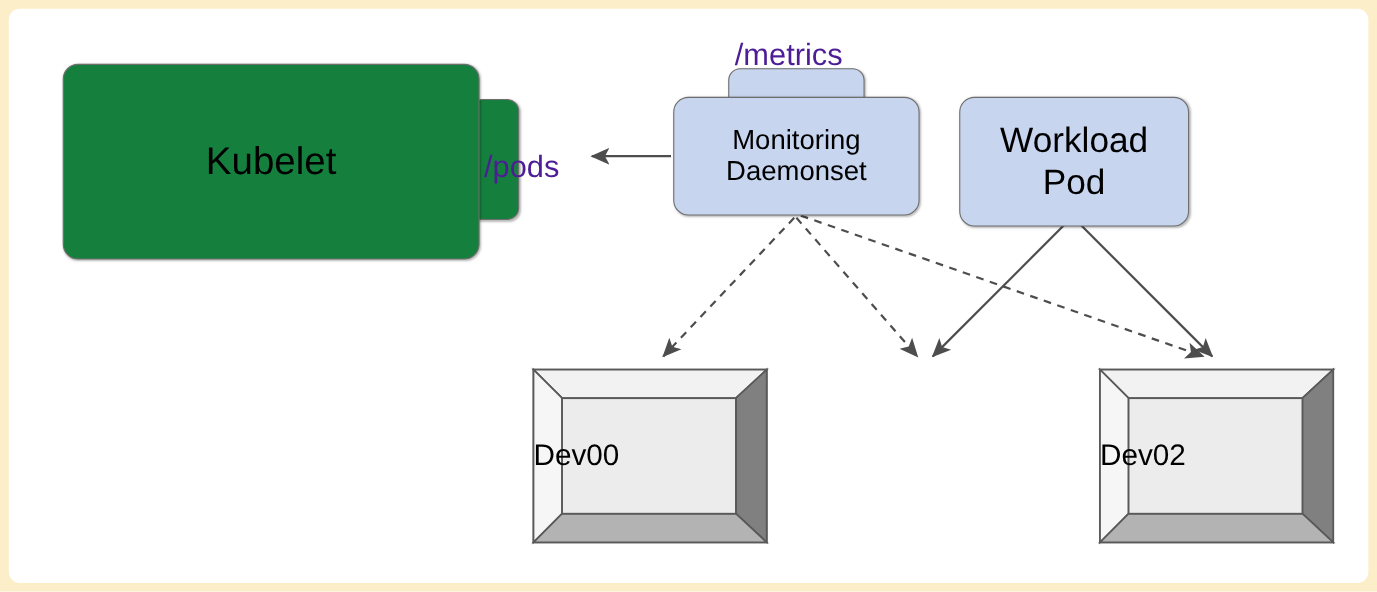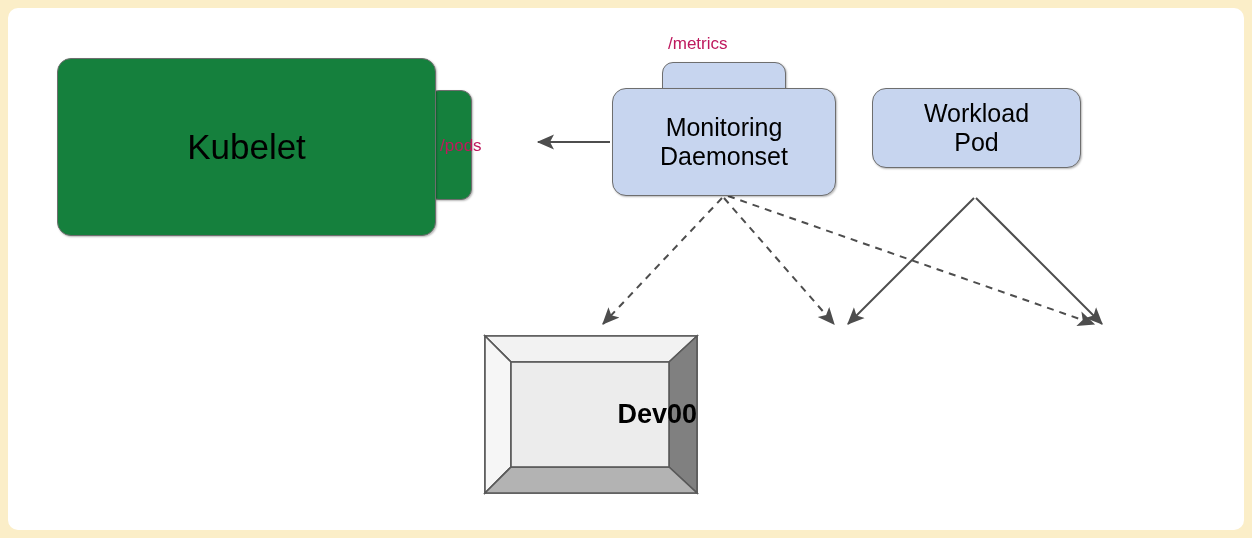--- a/index.html
+++ b/index.html
@@ -74,31 +74,31 @@
     z-index: 3;
   }
   #metrics-port-tab {
     left: 654px; top: 54px;
     width: 124px; height: 46px;
     border-radius: 11px;
     z-index: 2;
   }
   #workload-node {
     left: 864px; top: 80px;
-    width: 209px; height: 80px;
-    font-size: 25px;
+    width: 209px; height: 118px;
+    font-size: 32px;
     z-index: 3;
   }
   .node-label { pointer-events: none; white-space: pre-line; }
 
   
   .port-text {
     position: absolute;
-    font-size: 17px;
-    color: #be185d;
+    font-size: 28px;
+    color: #4c1d95;
     white-space: nowrap;
     z-index: 4;
   }
   #pods-label    { left: 432px; top: 128px; }
   #metrics-label { left: 660px; top: 26px; }
 
   
   .device {
     position: absolute;
     top: 328px;
@@ -108,25 +108,24 @@
   }
   #device-dev00 { left: 477px; }
   #device-dev01 { left: 734px; }
   #device-dev02 { left: 992px; }
   .device svg { display: block; overflow: visible; }
   .device-text {
     position: absolute;
     left: 0; right: 0;
     top: 50%;
     transform: translateY(-52%);
-    text-align: right;
+    text-align: left;
     font-size: 27px;
     color: #000000;
     pointer-events: none;
-    font-weight: bold;
   }
 </style>
 </head>
 <body>
 
 <div id="diagram-root">
   <div id="canvas">
 
     <svg id="edge-layer" viewBox="0 0 1236 522" width="1236" height="522">
       <defs>
@@ -188,15 +187,26 @@
         <polygon points="0,0 212,0 184,26 26,26" fill="#f2f2f2" stroke="#595959" stroke-width="1.6"></polygon>
         <polygon points="0,0 26,26 26,131 0,157" fill="#f6f6f6" stroke="#595959" stroke-width="1.6"></polygon>
         <polygon points="212,0 212,157 184,131 184,26" fill="#808080" stroke="#595959" stroke-width="1.6"></polygon>
         <polygon points="0,157 26,131 184,131 212,157" fill="#b3b3b3" stroke="#595959" stroke-width="1.6"></polygon>
         <rect x="26" y="26" width="158" height="105" fill="#ececec" stroke="#595959" stroke-width="1.6"></rect>
       </svg>
       <div class="device-text">Dev00</div>
     </div>
 
 
+    <div class="device" id="device-dev02">
+      <svg width="212" height="157" viewBox="0 0 212 157">
+        <polygon points="0,0 212,0 212,157 0,157" fill="#f2f2f2" stroke="#595959" stroke-width="1.6"></polygon>
+        <polygon points="0,0 212,0 184,26 26,26" fill="#f2f2f2" stroke="#595959" stroke-width="1.6"></polygon>
+        <polygon points="0,0 26,26 26,131 0,157" fill="#f6f6f6" stroke="#595959" stroke-width="1.6"></polygon>
+        <polygon points="212,0 212,157 184,131 184,26" fill="#808080" stroke="#595959" stroke-width="1.6"></polygon>
+        <polygon points="0,157 26,131 184,131 212,157" fill="#b3b3b3" stroke="#595959" stroke-width="1.6"></polygon>
+        <rect x="26" y="26" width="158" height="105" fill="#ececec" stroke="#595959" stroke-width="1.6"></rect>
+      </svg>
+      <div class="device-text">Dev02</div>
+    </div>
 
   </div>
 </div>
 
 </body></html>

